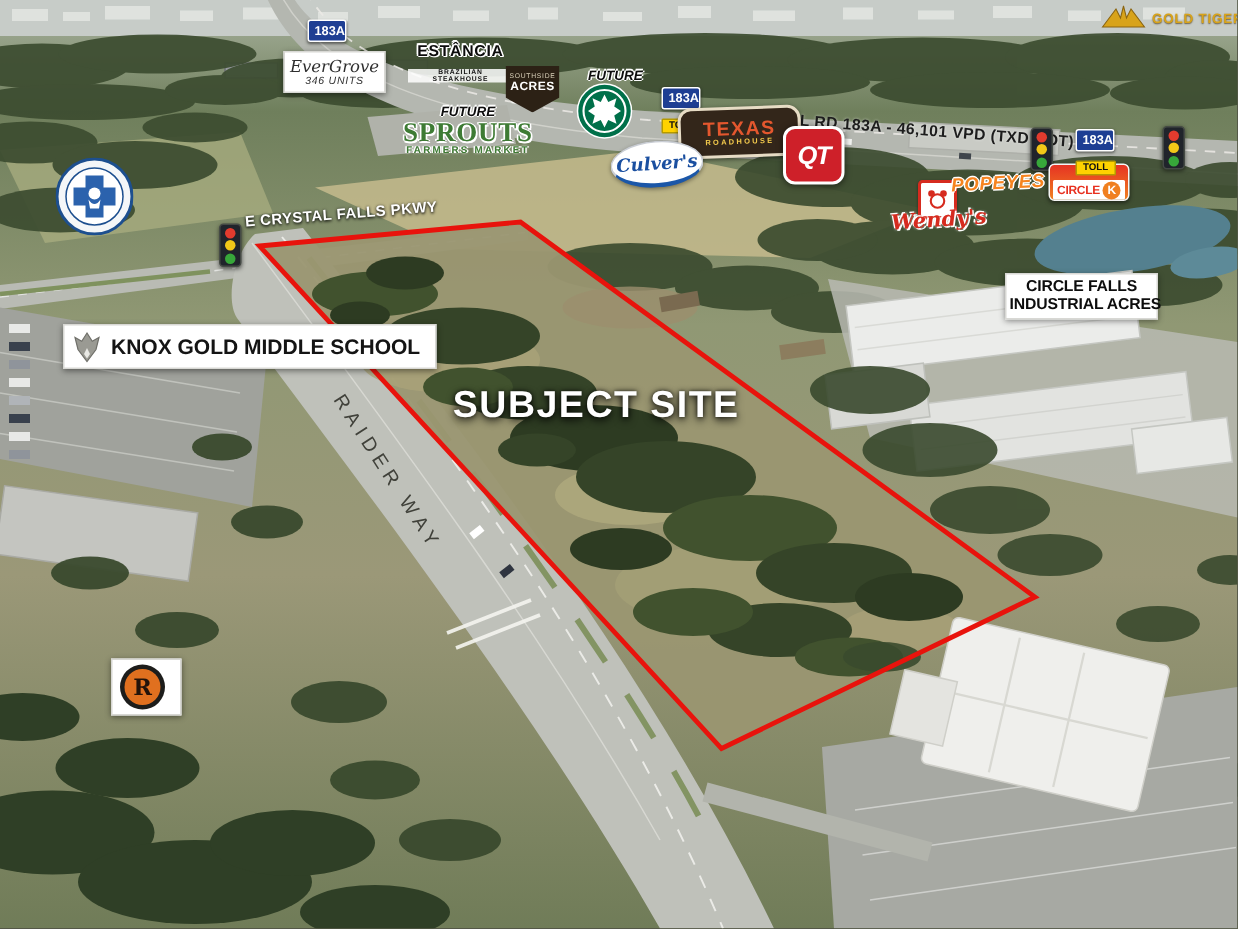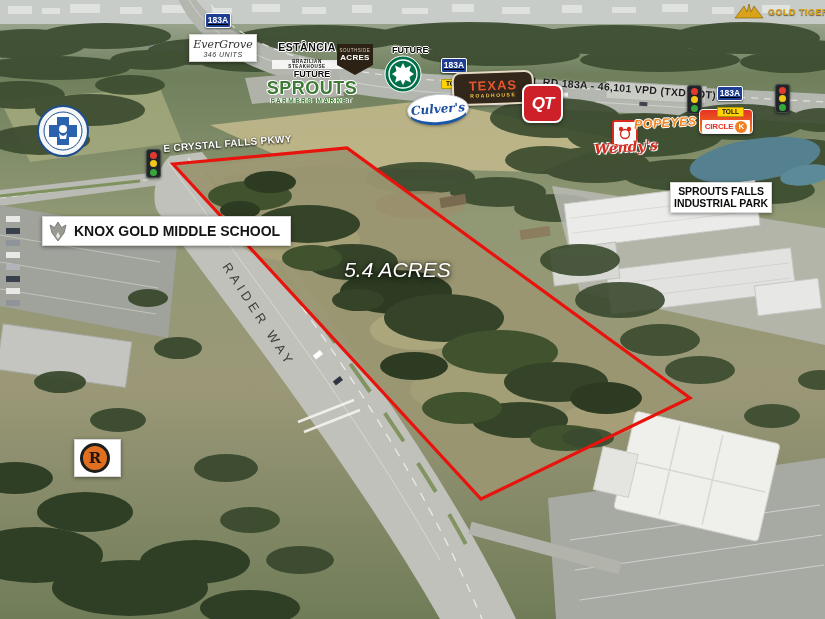--- a/index.html
+++ b/index.html
@@ -22,21 +22,21 @@
   .site-acres{font-size:21px;font-style:italic;color:#fff;white-space:nowrap;margin-top:2px;
               text-shadow:0 2px 6px rgba(0,0,0,.9),0 0 3px rgba(0,0,0,.7);}
 
   .road-label{color:#fff;font-weight:bold;white-space:nowrap;
               text-shadow:0 1px 2px rgba(0,0,0,.85),0 0 2px rgba(0,0,0,.5);}
 
   .toll-caption{font-size:10.5px;font-weight:bold;color:#1d1d1d;letter-spacing:.3px;white-space:nowrap;
                 text-shadow:0 0 2px rgba(255,255,255,.55);}
 
   
-  .shield{width:26px;text-align:center;line-height:1;text-decoration:underline;}
+  .shield{width:26px;text-align:right;line-height:1;}
   .shield .route{display:block;background:#1E3E93;color:#fff;font-weight:bold;font-size:8.5px;
                  padding:2px 0;border:1px solid #fff;border-radius:2px;box-shadow:0 1px 2px rgba(0,0,0,.5);}
   .shield .tag{display:inline-block;background:#FFD200;color:#111;font-weight:bold;font-size:6.5px;
                padding:1px 4px;margin-top:1px;border:1px solid #b59a00;border-radius:1px;}
 
   
   .tl{width:13px;height:27px;background:#20242b;border-radius:3px;border:1px solid #454a45;
       display:flex;flex-direction:column;align-items:center;justify-content:space-evenly;
       box-shadow:0 1px 3px rgba(0,0,0,.55);}
   .tl i{width:7px;height:7px;border-radius:50%;display:block;}
@@ -52,25 +52,25 @@
     text-shadow:1px 0 #fff,-1px 0 #fff,0 1px #fff,0 -1px #fff,1px 1px #fff,-1px -1px #fff;}
   .estancia .tg{font-size:4.5px;font-weight:bold;color:#111;letter-spacing:.6px;background:rgba(255,255,255,.85);
                 display:inline-block;padding:0 2px;}
 
   .southside{width:36px;height:31px;background:#2c2115;color:#fff;text-align:center;
              clip-path:polygon(0 0,100% 0,100% 68%,50% 100%,0 68%);padding-top:4px;box-sizing:border-box;
              filter:drop-shadow(0 1px 2px rgba(0,0,0,.5));}
   .southside .l1{font-size:4.5px;letter-spacing:.5px;color:#d9cfb8;display:block;}
   .southside .l2{font-size:8px;font-weight:bold;display:block;letter-spacing:.3px;}
 
-  .future-tag{font-size:9px;font-weight:bold;color:#0d0d0d;white-space:nowrap;
+  .future-tag{font-size:9px;font-weight:bold;font-style:italic;color:#0d0d0d;white-space:nowrap;
     text-shadow:1px 0 #fff,-1px 0 #fff,0 1px #fff,0 -1px #fff;}
 
   .sprouts{width:124px;text-align:center;line-height:1.05;}
-  .sprouts .nm{font-family:Liberation Sans, sans-serif;font-size:18px;font-weight:bold;color:#3E7B34;letter-spacing:.5px;
+  .sprouts .nm{font-family:Liberation Serif, serif;font-size:18px;font-weight:bold;color:#3E7B34;letter-spacing:.5px;
     text-shadow:1px 0 #fff,-1px 0 #fff,0 1px #fff,0 -1px #fff,1px 1px #fff,-1px -1px #fff;white-space:nowrap;}
   .sprouts .tg{font-size:6.5px;font-weight:bold;color:#3E7B34;letter-spacing:1.5px;white-space:nowrap;
     text-shadow:0 0 2px #fff,1px 0 #fff,-1px 0 #fff;}
 
   .roadhouse{width:78px;height:30px;background:#33261a;border:2px solid #e7dcc5;border-radius:9px;
              display:flex;flex-direction:column;align-items:center;justify-content:center;line-height:1;
              box-shadow:0 1px 3px rgba(0,0,0,.5);}
   .roadhouse .l1{font-size:13px;font-weight:900;color:#e4572e;letter-spacing:1px;}
   .roadhouse .l2{font-size:5px;font-weight:bold;color:#f2c94c;letter-spacing:1.5px;margin-top:1px;}
 
@@ -346,21 +346,21 @@
   <div class="abs shield" style="left:205px;top:13px;">
     <span class="route">183A</span>
     <span class="tag">TOLL</span>
   </div>
 
   <div class="abs whitebox evergrove" style="left:189px;top:34px;">
     <div class="nm">EverGrove</div>
     <div class="un">346 UNITS</div>
   </div>
 
-  <div class="abs estancia" style="left:272px;top:42px;">
+  <div class="abs estancia" style="left:272px;top:29px;">
     <div class="nm">ESTÂNCIA</div>
     <div class="tg">BRAZILIAN STEAKHOUSE</div>
   </div>
 
   <div class="abs southside" style="left:337px;top:44px;">
     <span class="l1">SOUTHSIDE</span>
     <span class="l2">ACRES</span>
   </div>
 
   <div class="abs future-tag" style="left:392px;top:45px;">FUTURE</div>
@@ -431,22 +431,22 @@
       <span class="kcirc">K</span>
     </div>
   </div>
 
   <div class="abs shield" style="left:717px;top:86px;">
     <span class="route">183A</span>
     <span class="tag">TOLL</span>
   </div>
 
   <div class="abs whitebox ind-park" style="left:670px;top:182px;">
-    <div>SPROUTS FALLS</div>
-    <div>INDUSTRIAL PARK</div>
+    <div>CIRCLE FALLS</div>
+    <div>INDUSTRIAL ACRES</div>
   </div>
 
   <svg class="abs" style="left:37px;top:105px;" width="52" height="52" viewBox="0 0 52 52">
     <circle cx="26" cy="26" r="25" fill="#f4f6f8" stroke="#1d4f8f" stroke-width="2"></circle>
     <circle cx="26" cy="26" r="19" fill="#ffffff" stroke="#1d4f8f" stroke-width="1"></circle>
     <path d="M20,12 h12 v8 h8 v12 h-8 v8 h-12 v-8 h-8 v-12 h8 Z" fill="#2b62ad"></path>
     <circle cx="26" cy="24" r="4" fill="#fff"></circle>
       <path d="M22,28 q4,6 8,0 l-1,6 h-6 Z" fill="#fff"></path>
   </svg>
 
@@ -456,21 +456,21 @@
     <svg width="20" height="22" viewBox="0 0 20 22">
       <path d="M10,2 L13.5,7.5 L18,5 L16,13 L10,21 L4,13 L2,5 L6.5,7.5 Z" fill="#9a9a93" stroke="#6f6f69" stroke-width="0.8"></path>
       <path d="M10,12 L12,16 L10,19 L8,16 Z" fill="#e8e8e4"></path>
     </svg>
     <div>
       <div class="school-name">KNOX GOLD MIDDLE SCHOOL</div>
     </div>
   </div>
 
   <div class="abs" style="left:285px;top:256px;width:225px;text-align:center;">
-    <div class="site-acres">5.4 ACRES</div>
+    <div class="site-title">SUBJECT SITE</div>
   </div>
 
   <div class="abs" style="left:232px;top:260px;transform:rotate(57deg);transform-origin:left top;font-size:13px;letter-spacing:4px;color:#40413a;font-weight:500;white-space:nowrap;">RAIDER WAY</div>
 
   <div class="abs whitebox school-box" style="left:74px;top:439px;">
     <div class="rouse-badge">
       <div class="in">R</div>
     </div>
   </div>
 

